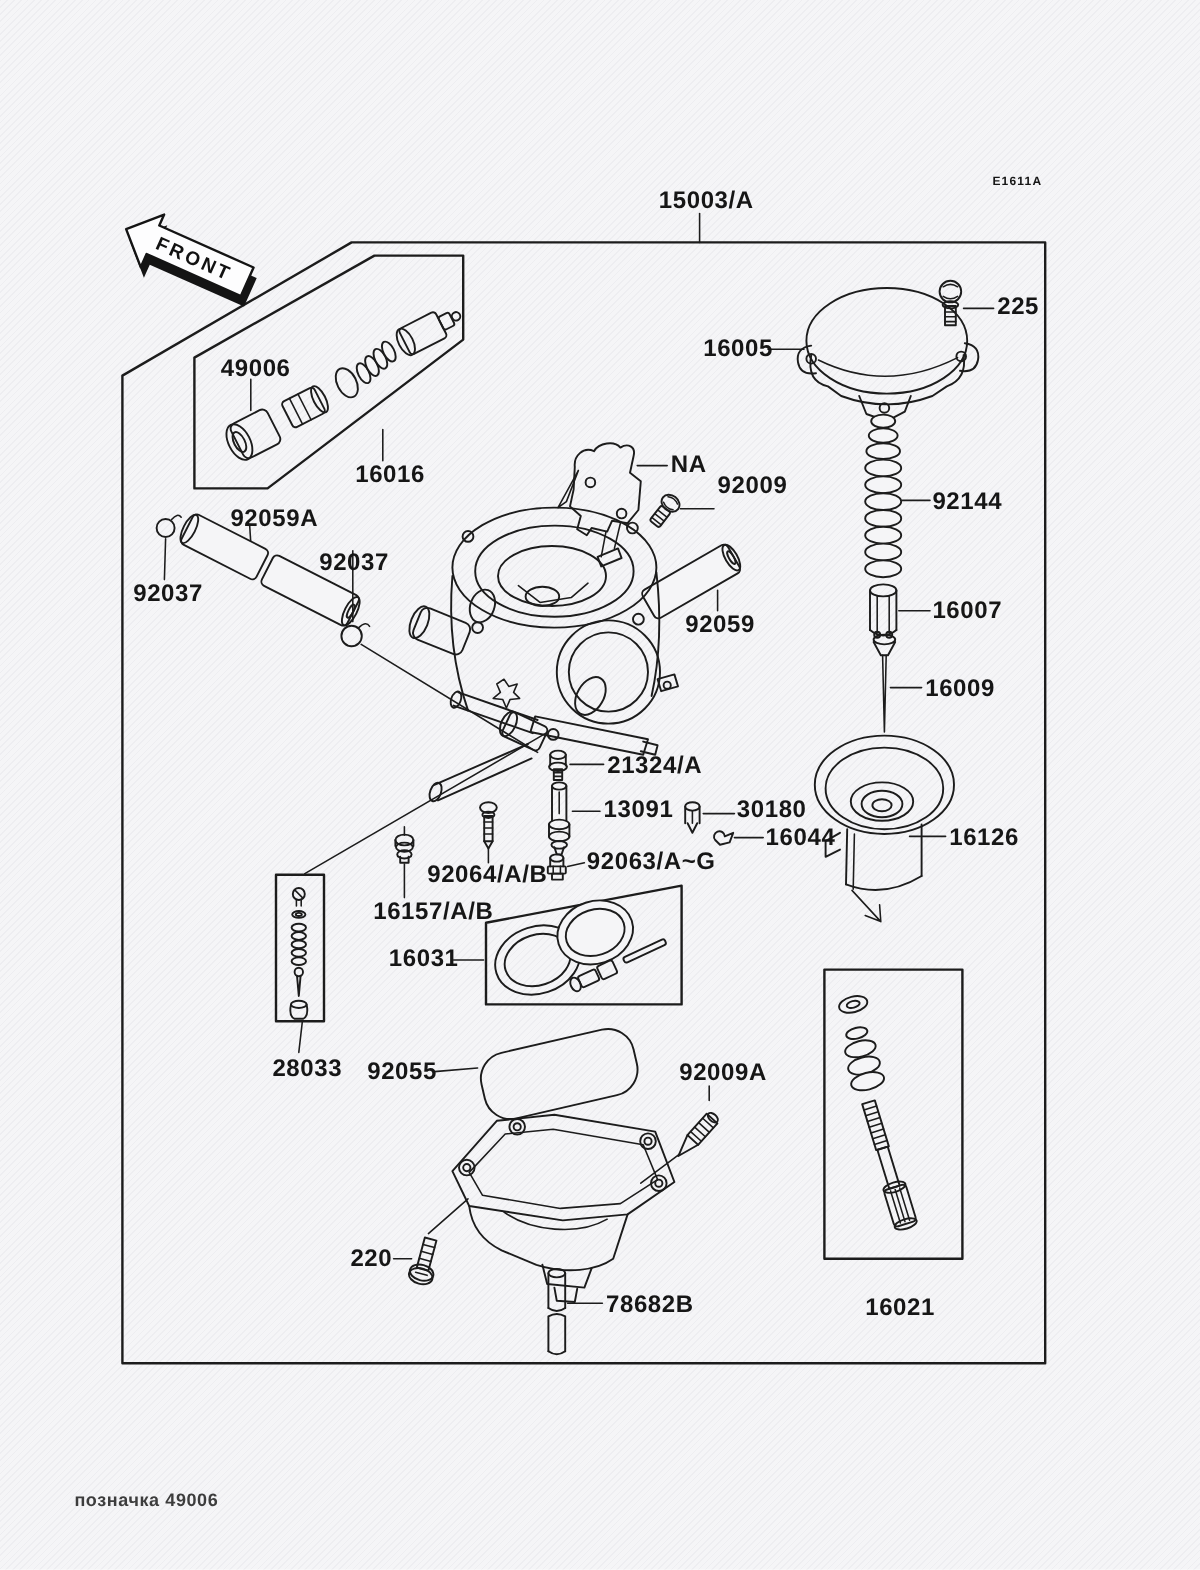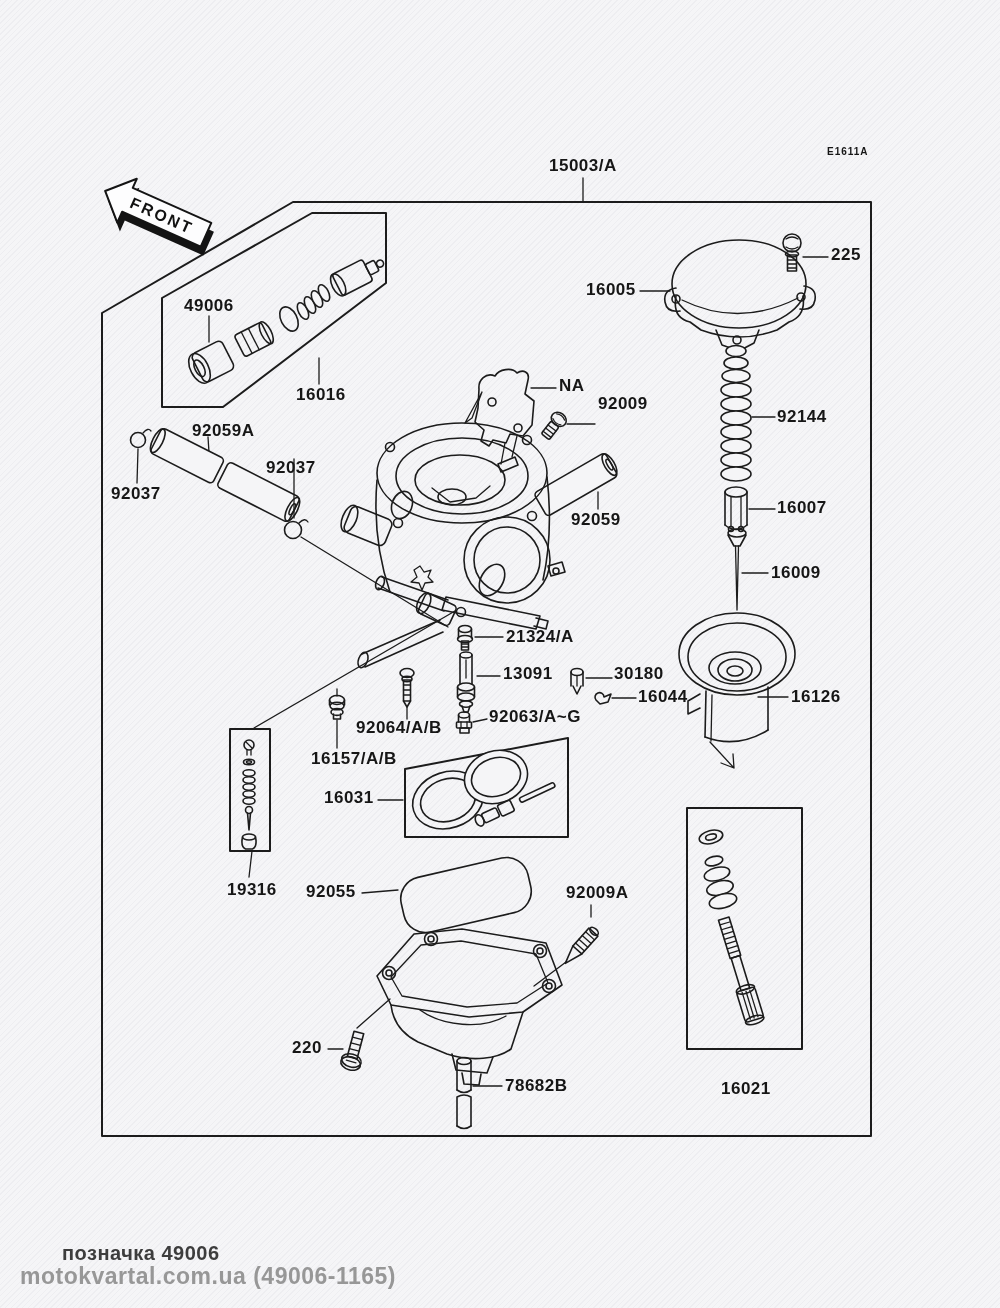--- a/index.html
+++ b/index.html
@@ -12,24 +12,24 @@
   svg.art{position:absolute;left:0;top:0;}
   svg.art *{stroke:#1c1c1c;fill:none;stroke-width:1.6;stroke-linecap:round;stroke-linejoin:round;}
   svg.art .thin{stroke-width:1.3;}
   svg.art .thick{stroke-width:2;}
   svg.art .bgfill{fill:#f5f5f7;}
   svg.art .inkfill{fill:#141414;stroke:none;}
   svg.art .facefill{fill:#fdfdfe;stroke:#141414;stroke-width:2;}
   svg.art text{stroke:none;fill:#111;font-family:"Liberation Sans",sans-serif;font-weight:bold;}
   .lbl{
     position:absolute;white-space:nowrap;color:#161616;
-    font-size:17px;font-weight:bold;letter-spacing:0.5px;line-height:1;
+    font-size:20px;font-weight:bold;letter-spacing:0.5px;line-height:1;
   }
   .lbl.sm{font-size:10px;letter-spacing:1px;}
-  .footer1{position:absolute;left:62px;top:1242px;font-size:20px;font-weight:bold;color:#3d3d3d;letter-spacing:0.5px;}
+  .footer1{position:absolute;left:62px;top:1242px;font-size:15px;font-weight:bold;color:#3d3d3d;letter-spacing:0.5px;}
   .footer2{position:absolute;left:20px;top:1263px;font-size:23px;font-weight:bold;color:#979797;letter-spacing:0.5px;}
 </style>
 </head>
 <body>
 
 <div class="page">
 
 <svg class="art" width="1000" height="1308" viewBox="0 0 1000 1308">
 
   <g>
@@ -388,23 +388,22 @@
 <div class="lbl" style="left:771px;top:564px">16009</div>
 <div class="lbl" style="left:506px;top:628px">21324/A</div>
 <div class="lbl" style="left:503px;top:665px">13091</div>
 <div class="lbl" style="left:614px;top:665px">30180</div>
 <div class="lbl" style="left:638px;top:688px">16044</div>
 <div class="lbl" style="left:791px;top:688px">16126</div>
 <div class="lbl" style="left:356px;top:719px">92064/A/B</div>
 <div class="lbl" style="left:489px;top:708px">92063/A~G</div>
 <div class="lbl" style="left:311px;top:750px">16157/A/B</div>
 <div class="lbl" style="left:324px;top:789px">16031</div>
-<div class="lbl" style="left:227px;top:881px">19316</div>
+<div class="lbl" style="left:227px;top:881px">28033</div>
 <div class="lbl" style="left:306px;top:883px">92055</div>
 <div class="lbl" style="left:566px;top:884px">92009A</div>
 <div class="lbl" style="left:292px;top:1039px">220</div>
 <div class="lbl" style="left:505px;top:1077px">78682B</div>
 <div class="lbl" style="left:721px;top:1080px">16021</div>
 
 <div class="footer1">позначка 49006</div>
-<div class="footer2">motokvartal.com.ua (49006-1165)</div>
 
 </div>
 
 </body></html>

